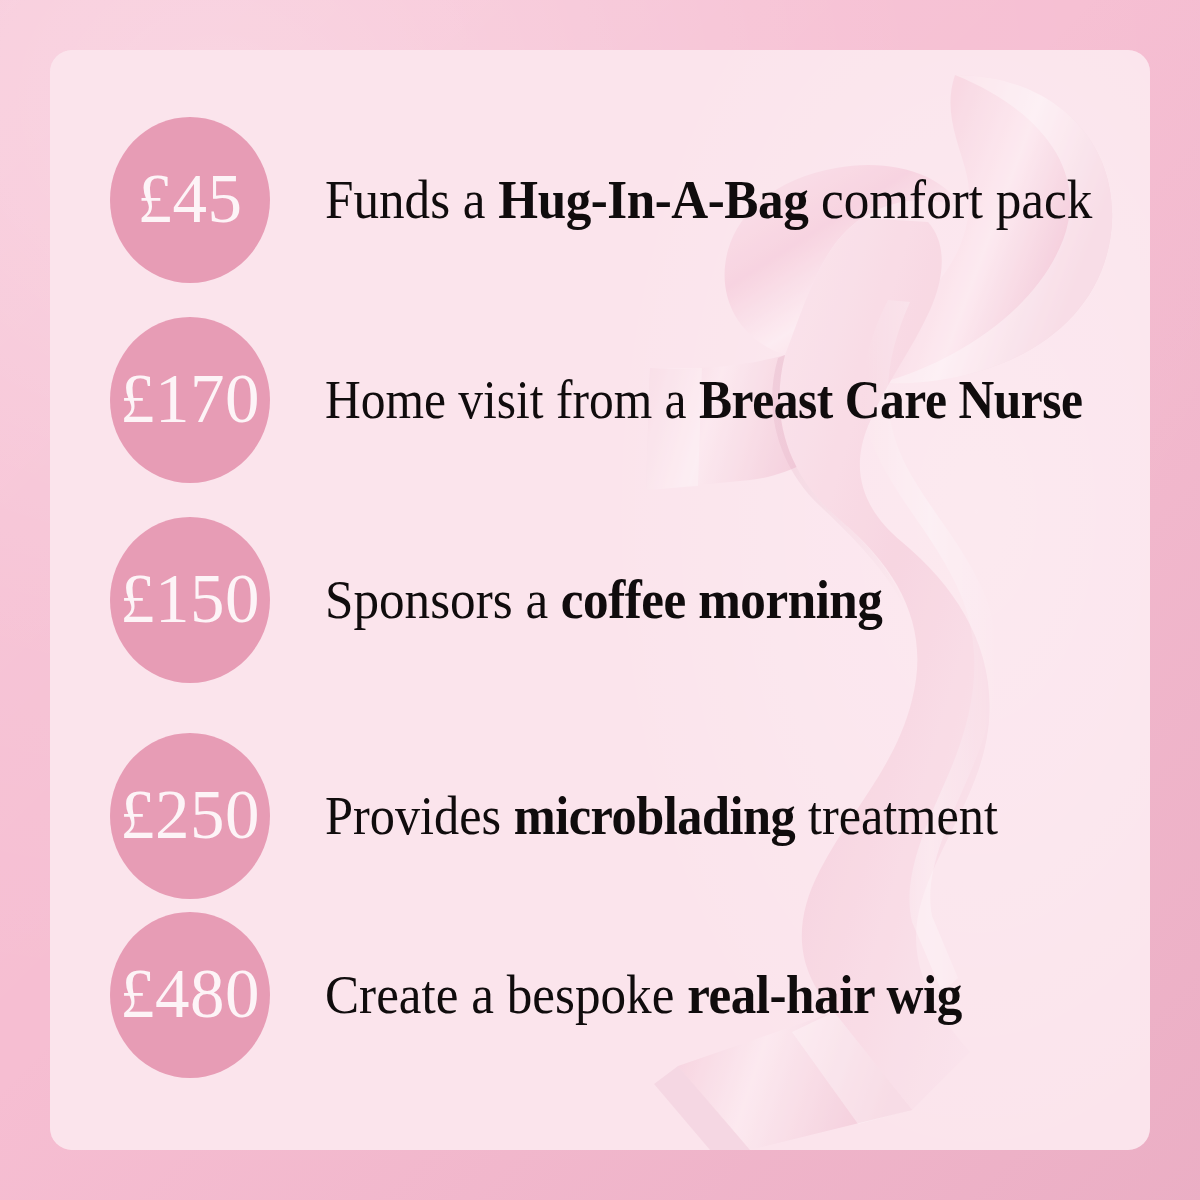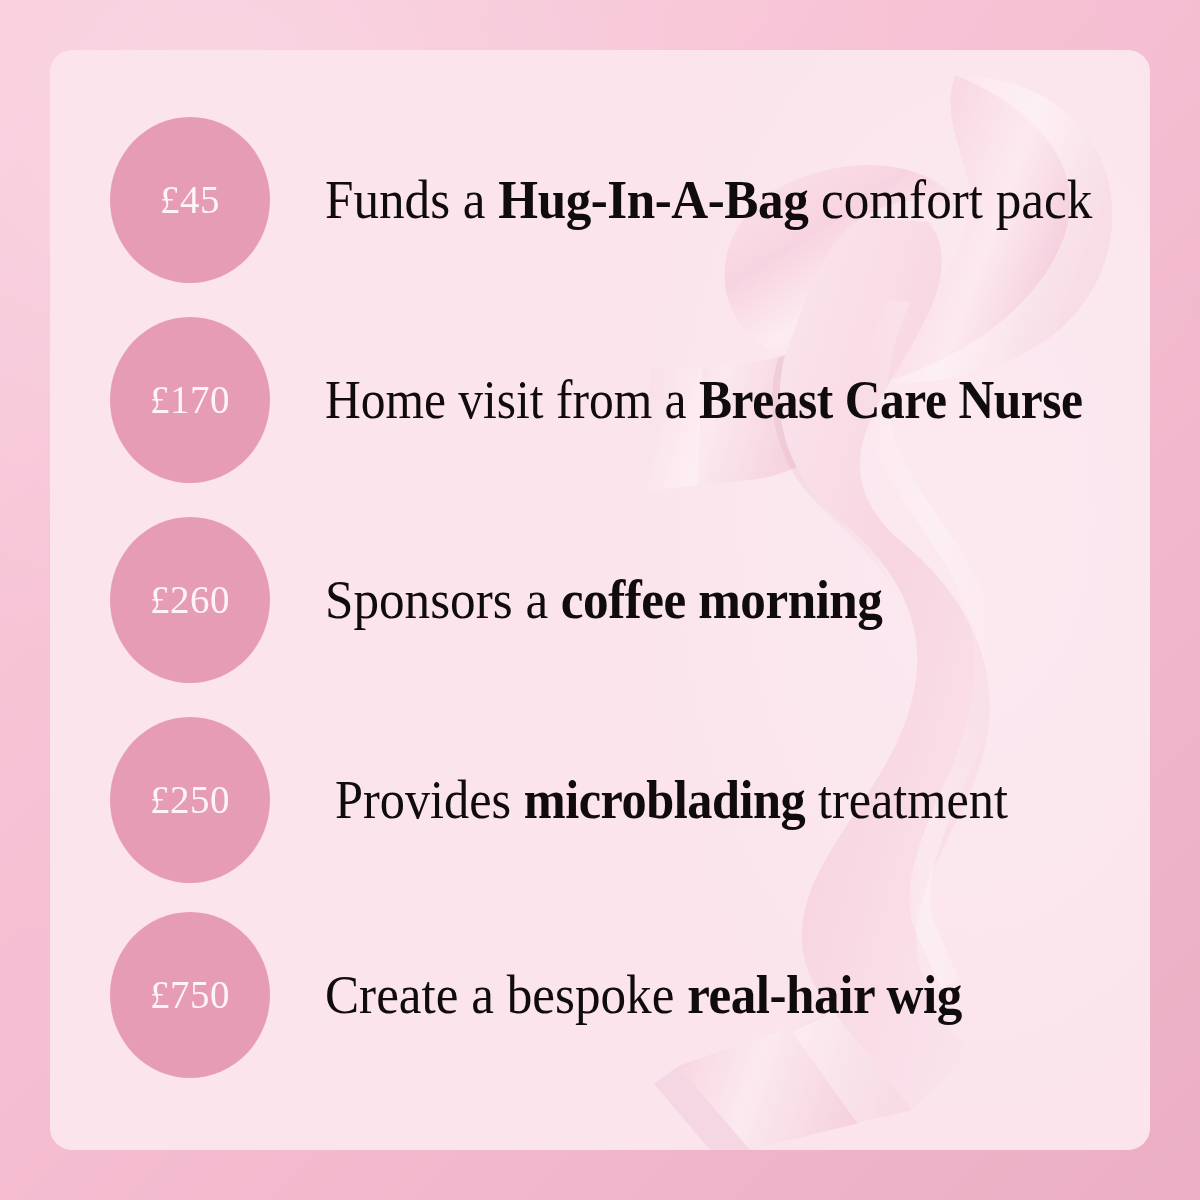--- a/index.html
+++ b/index.html
@@ -68,39 +68,39 @@
     position: absolute;
     left: 0;
     width: 1100px;
     height: 170px;
     display: flex;
     align-items: center;
   }
   .tier-row.r0 { top: 65px; }
   .tier-row.r1 { top: 265px; }
   .tier-row.r2 { top: 465px; }
-  .tier-row.r3 { top: 665px; gap: 10px; }
+  .tier-row.r3 { top: 681px; }
   .tier-row.r4 { top: 860px; }
 
   .amount-badge {
     position: relative;
     flex: 0 0 auto;
     margin-left: 60px;
     width: 160px;
     height: 166px;
     border-radius: 50%;
     background: #e79cb5;
     display: flex;
     align-items: center;
     justify-content: center;
   }
   .amount-text {
     color: #fdf4f7;
     font-family: "Liberation Serif", "DejaVu Serif", serif;
-    font-size: 39px;
+    font-size: 69px;
     line-height: 1;
     letter-spacing: 0.5px;
     white-space: nowrap;
     transform: translateY(-1px);
   }
 
   .tier-desc {
     flex: 1 1 auto;
     margin-left: 55px;
     padding-right: 18px;
@@ -229,34 +229,34 @@
 
       <div class="tier-row r1">
         <div class="amount-badge">
           <span class="amount-text">£170</span>
         </div>
         <div class="tier-desc"><span>Home visit from a </span><span class="hl">Breast Care Nurse</span><span></span></div>
       </div>
 
       <div class="tier-row r2">
         <div class="amount-badge">
-          <span class="amount-text">£260</span>
+          <span class="amount-text">£150</span>
         </div>
         <div class="tier-desc"><span>Sponsors a </span><span class="hl">coffee morning</span><span></span></div>
       </div>
 
       <div class="tier-row r3">
         <div class="amount-badge">
           <span class="amount-text">£250</span>
         </div>
         <div class="tier-desc"><span>Provides </span><span class="hl">microblading</span><span> treatment</span></div>
       </div>
 
       <div class="tier-row r4">
         <div class="amount-badge">
-          <span class="amount-text">£750</span>
+          <span class="amount-text">£480</span>
         </div>
         <div class="tier-desc"><span>Create a bespoke </span><span class="hl">real-hair wig</span><span></span></div>
       </div>
 
     </div>
   </div>
 </div>
 
 </body></html>

